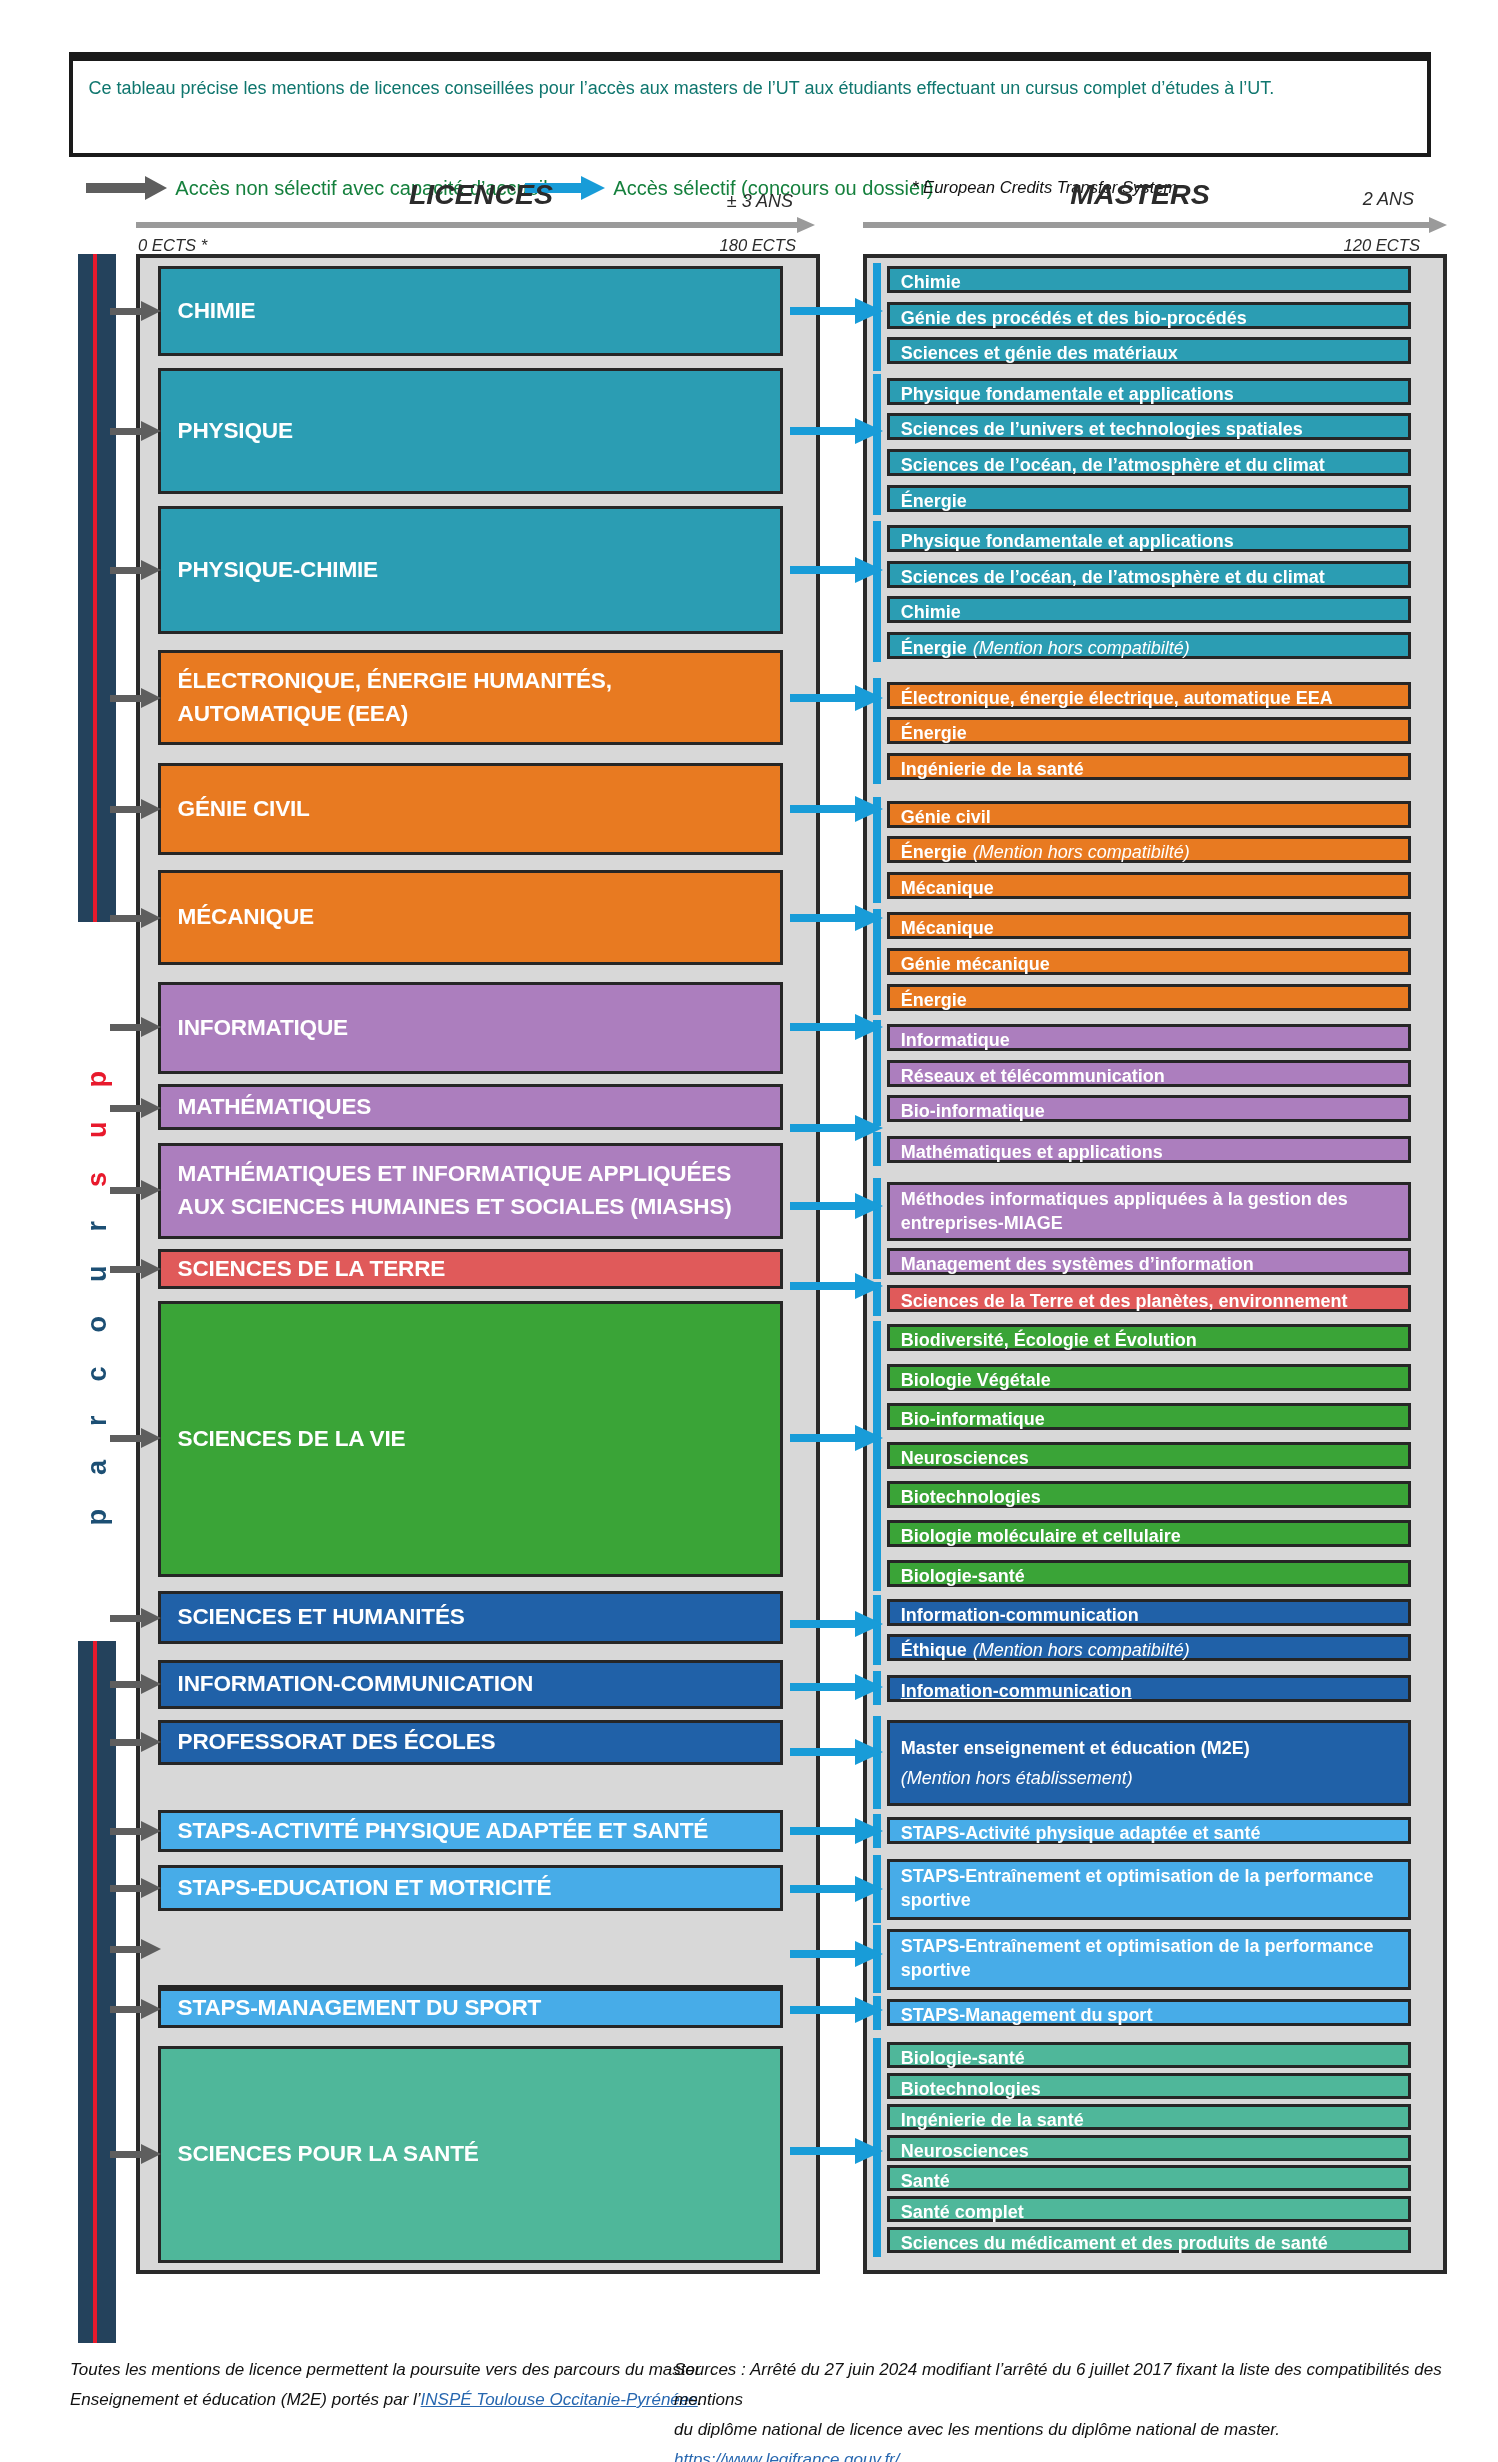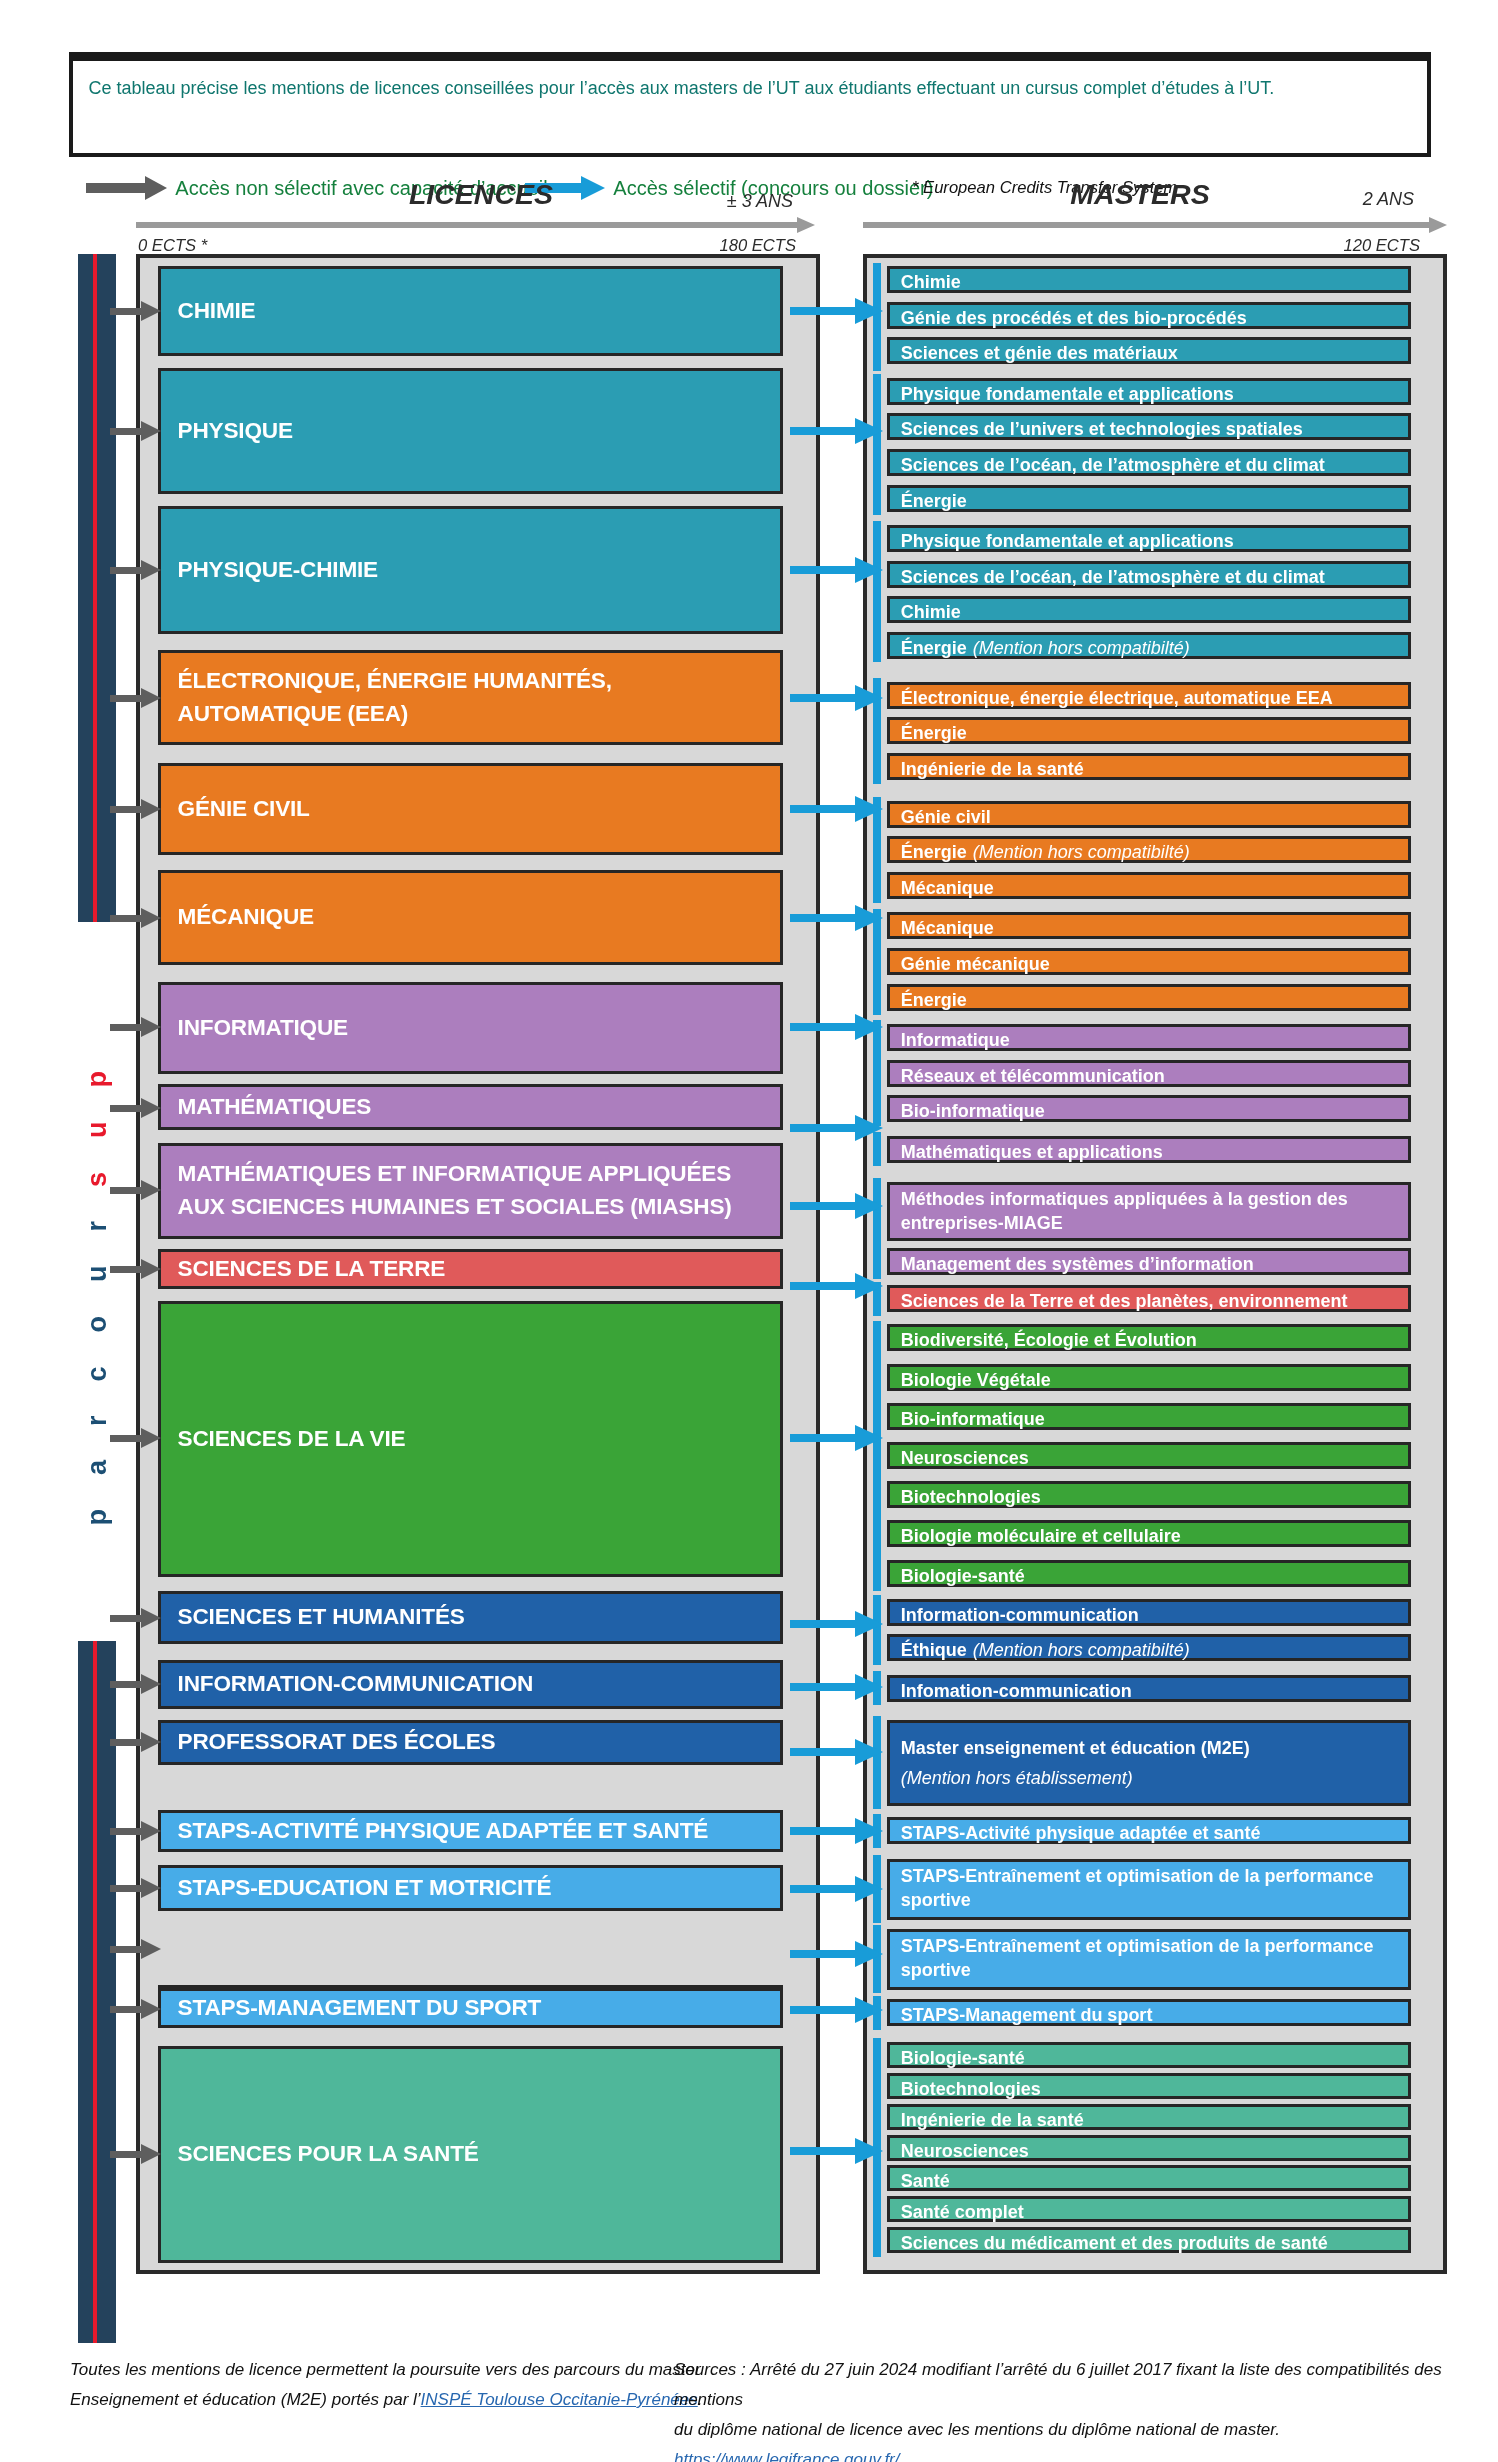--- a/index.html
+++ b/index.html
@@ -506,21 +506,21 @@
 
 <div class="abs mrow darkblue" style="top:1599px;height:27px;">
     <span>Information-communication</span>
     <span class="mnote"></span>
   </div>
 <div class="abs mrow darkblue" style="top:1634px;height:27px;">
     <span>Éthique</span>
     <span class="mnote">(Mention hors compatibilté)</span>
   </div>
 
-<div class="abs mrow darkblue" style="top:1675px;height:27px;">
+<div class="abs mrow darkblue" style="top:1675px;height:27px;text-decoration:underline;">
     <span>Infomation-communication</span>
     <span class="mnote"></span>
   </div>
 
 <div class="abs mrow darkblue tall" style="top:1720px;height:86px;">
     <span>Master enseignement et éducation (M2E)</span>
     <span class="mnote block">(Mention hors établissement)</span>
   </div>
 
 <div class="abs mrow lightblue" style="top:1817px;height:27px;">

